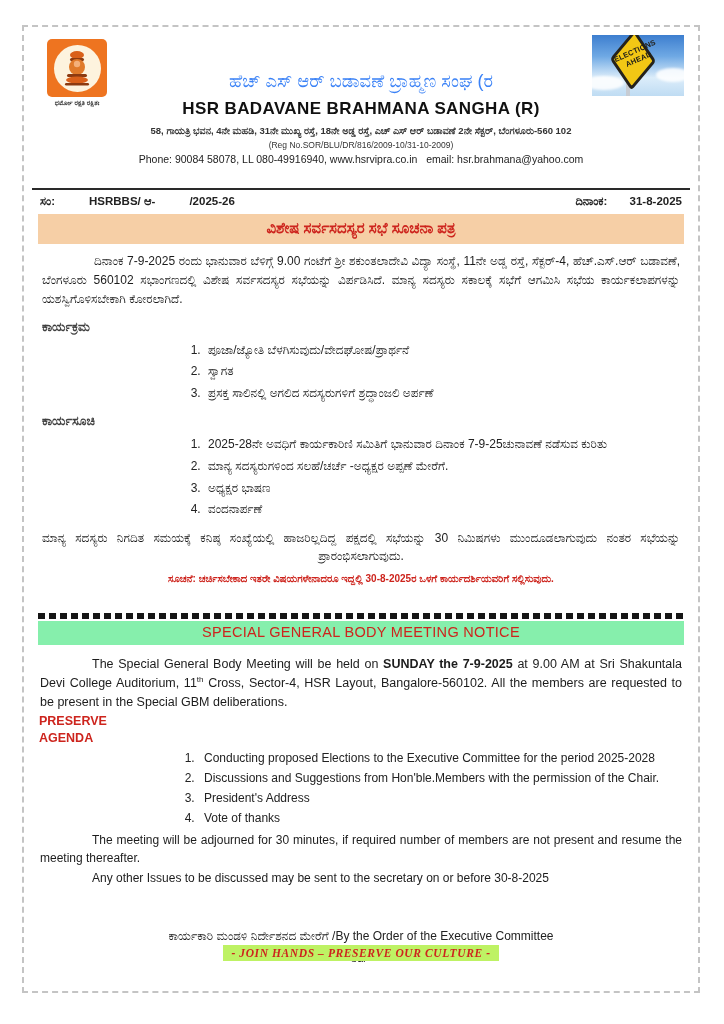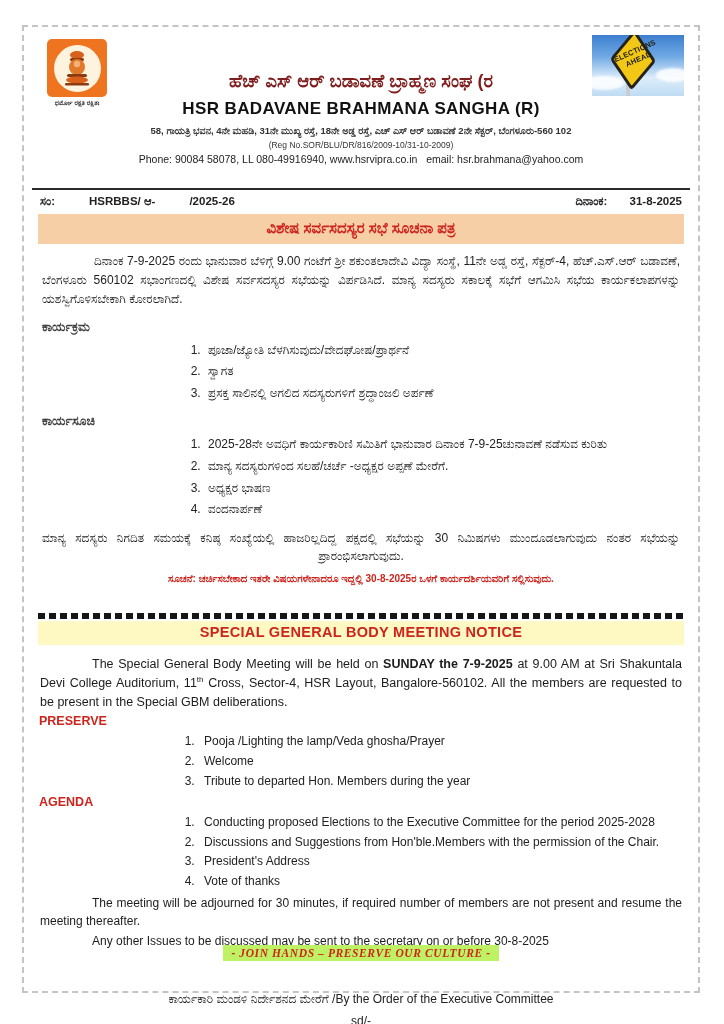--- a/index.html
+++ b/index.html
@@ -26,21 +26,21 @@
   .sign-photo .cloud { position:absolute; width:40px; height:14px; border-radius:50%;
                 background:rgba(255,255,255,.85); filter:blur(1px); }
   .cloud.c1 { left:-8px; bottom:6px; }
   .cloud.c2 { right:-6px; bottom:14px; width:34px; }
   .sign-post { position:absolute; left:34px; bottom:0; width:4px; height:18px; background:#c7ccd3; }
   .diamond { position:absolute; left:22px; top:6px; width:38px; height:38px; background:#f2c715;
              border:3px solid #24221c; border-radius:4px; transform:rotate(48deg) skew(8deg,8deg); }
   .sign-text { position:absolute; left:16px; top:12px; width:58px; transform:rotate(-24deg);
                font-size:7.5px; line-height:1.15; font-weight:bold; color:#23211a; text-align:center;
                letter-spacing:0.2px; }
-  .kn-title { font-size:18px; font-weight:bold; color:#7f1d1d; padding-top:36px; }
+  .kn-title { font-size:18px; font-weight:normal; color:#3b82f6; padding-top:36px; }
   .en-title { font-size:17px; font-weight:bold; letter-spacing:0.4px; margin-top:7px; color:#111; }
   .address  { font-size:9.5px; font-weight:bold; color:#333; margin-top:6px; }
   .reg      { font-size:8.5px; color:#333; margin-top:3px; }
   .phone    { font-size:10.5px; color:#222; margin-top:3px; }
   .phone a, .phone .link { color:#222; text-decoration:none; }
   .email-link { text-decoration:underline; }
   .header-rule { border:none; border-top:2px solid #2a2a2a; margin:5px -6px 0; }
   
   .ref-row { display:flex; align-items:baseline; font-size:11.5px; font-weight:bold; color:#222;
              margin:5px 2px 6px; }
@@ -54,21 +54,21 @@
   
   .kn-body { font-size:12px; line-height:1.6; text-align:justify; margin:8px 4px 0; text-indent:52px; }
   .red-h { color:#404040; font-weight:bold; font-size:12.5px; margin:10px 0 0 4px; }
   ol.kn-list { margin:5px 0 0 148px; padding-left:18px; font-size:12px; line-height:1.8; color:#222; }
   ol.kn-list li { padding-left:4px; }
   .quorum { font-size:12px; line-height:1.55; margin:8px 4px 0; text-align:justify; text-align-last:center; }
   .note { color:#cd241d; font-weight:bold; font-size:10px; text-align:center; margin-top:7px; }
   
   .dots { margin-top:28px; height:6px;
           background-image:repeating-linear-gradient(90deg,#161616 0 7px,transparent 7px 11px); }
-  .en-banner { background:#fef9c3; color:#cd241d; font-weight:bold; text-align:center;
+  .en-banner { background:#86efac; color:#cd241d; font-weight:normal; text-align:center;
                font-size:14.5px; letter-spacing:0.3px; padding:3px 0 5px; margin-top:2px; }
   .en-body { font-size:12.5px; line-height:1.5; text-align:justify; margin:10px 2px 0; text-indent:52px; }
   .en-red-h { color:#cd241d; font-weight:bold; font-size:12.5px; margin:3px 0 0 1px; }
   ol.en-list { margin:4px 0 2px 138px; padding-left:22px; font-size:12px; line-height:1.65; color:#222; }
   ol.en-list li { padding-left:6px; }
   .plain-para { font-size:12px; line-height:1.5; text-align:justify; margin:2px 2px 0; text-indent:52px; }
   .plain-para.no-just { text-align:left; }
   
   .sig-block { text-align:center; margin-top:42px; font-size:12px; color:#222; }
   .sig-order { font-size:12px; }
@@ -162,25 +162,20 @@
   <div class="note">ಸೂಚನೆ: ಚರ್ಚಿಸಬೇಕಾದ ಇತರೇ ವಿಷಯಗಳೇನಾದರೂ ಇದ್ದಲ್ಲಿ 30-8-2025ರ ಒಳಗೆ ಕಾರ್ಯದರ್ಶಿಯವರಿಗೆ ಸಲ್ಲಿಸುವುದು.</div>
 
   <div class="dots"></div>
   <div class="en-banner">SPECIAL GENERAL BODY MEETING  NOTICE</div>
 
   <p class="en-body">
     <span>The Special General Body Meeting will be held on </span><b>SUNDAY the 7-9-2025</b><span> at 9.00 AM at Sri Shakuntala Devi College Auditorium, 11</span><sup>th</sup><span> Cross, Sector-4, HSR Layout, Bangalore-560102. All the members are requested to be present in the Special GBM deliberations.</span>
   </p>
 
   <div class="en-red-h">PRESERVE</div>
-  <ol class="en-list">
-    <li>Pooja /Lighting the lamp/Veda ghosha/Prayer</li>
-    <li>Welcome</li>
-    <li>Tribute to departed Hon. Members during the year</li>
-  </ol>
 
   <div class="en-red-h">AGENDA</div>
   <ol class="en-list">
     <li>Conducting proposed Elections to the Executive Committee for the period 2025-2028</li>
     <li>Discussions and Suggestions from Hon'ble.Members with the permission of the Chair.</li>
     <li>President's Address</li>
     <li>Vote of thanks</li>
   </ol>
 
   <p class="plain-para">The meeting will be adjourned for 30 minutes, if required number of members are not present and resume the meeting thereafter.</p>

